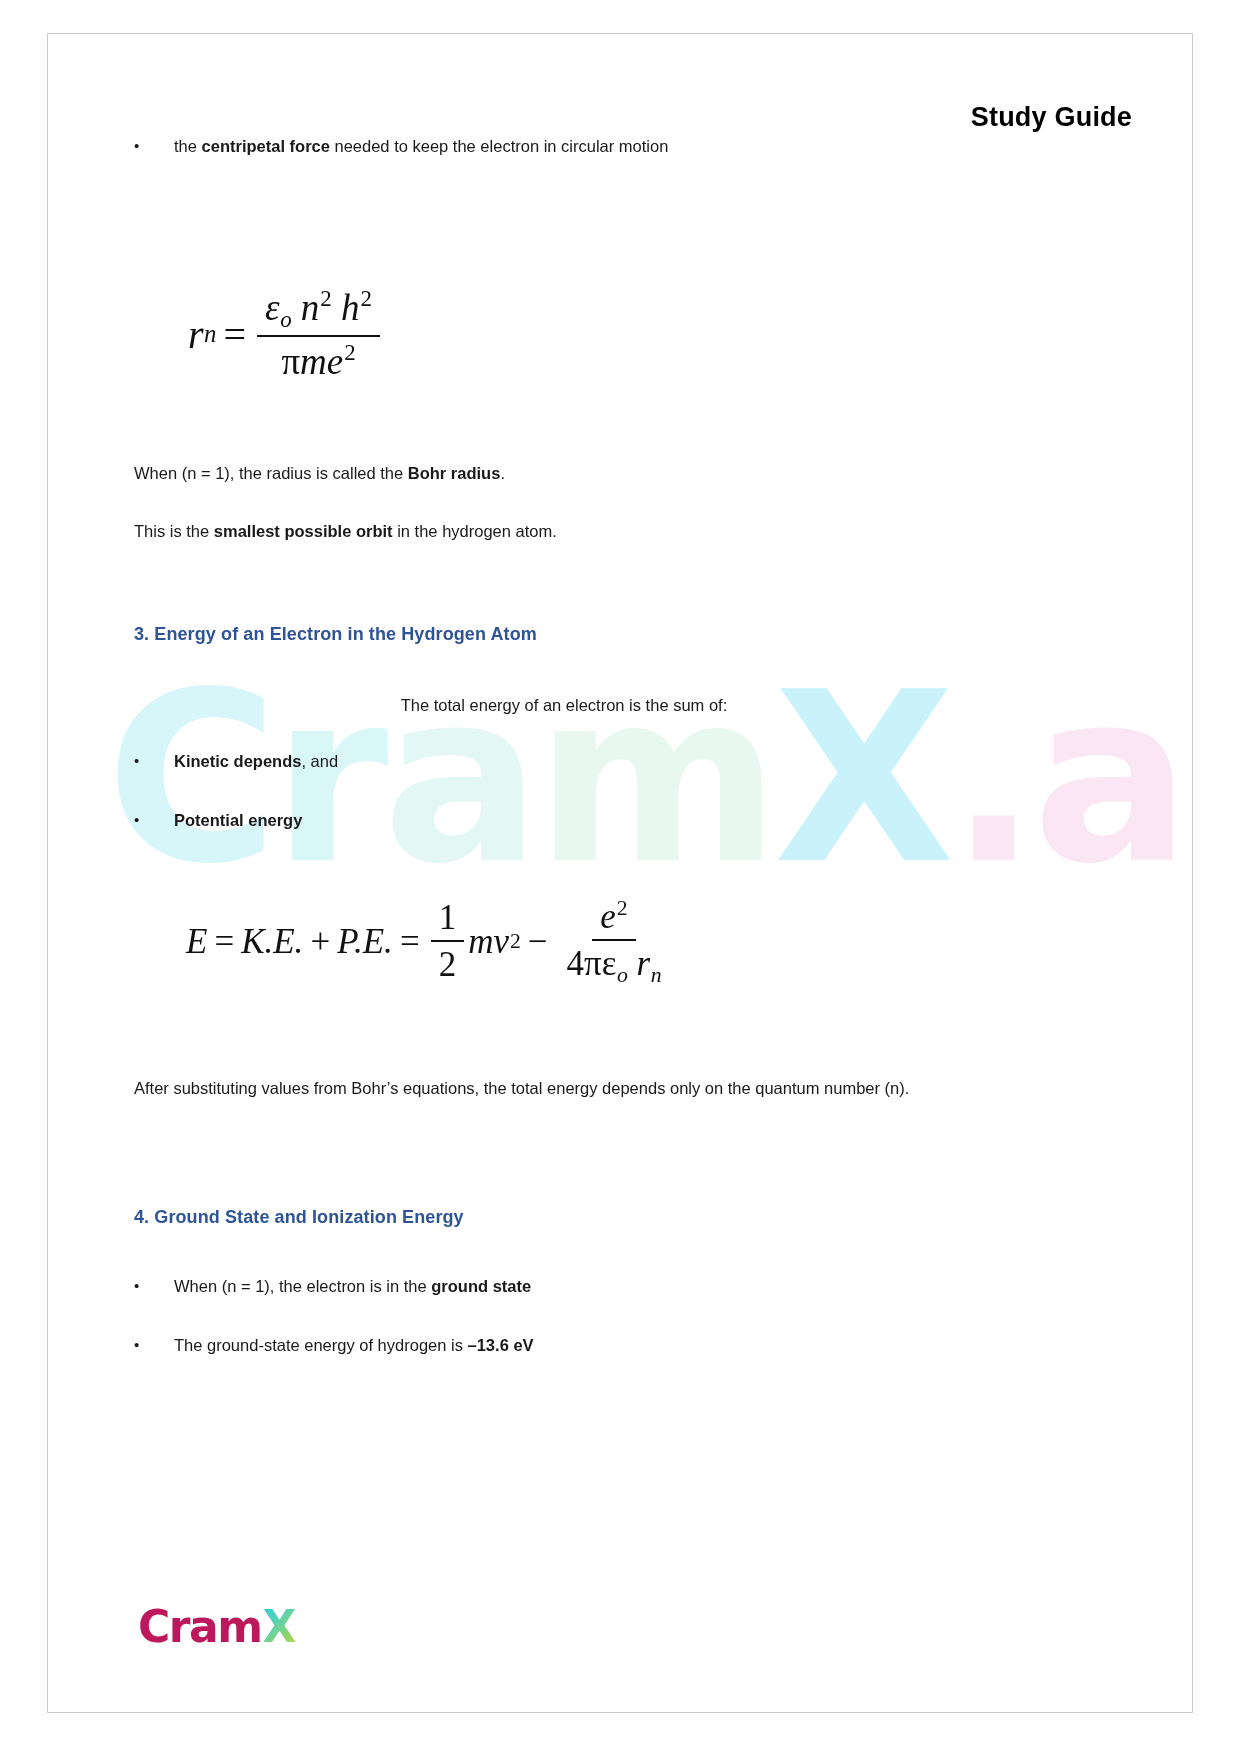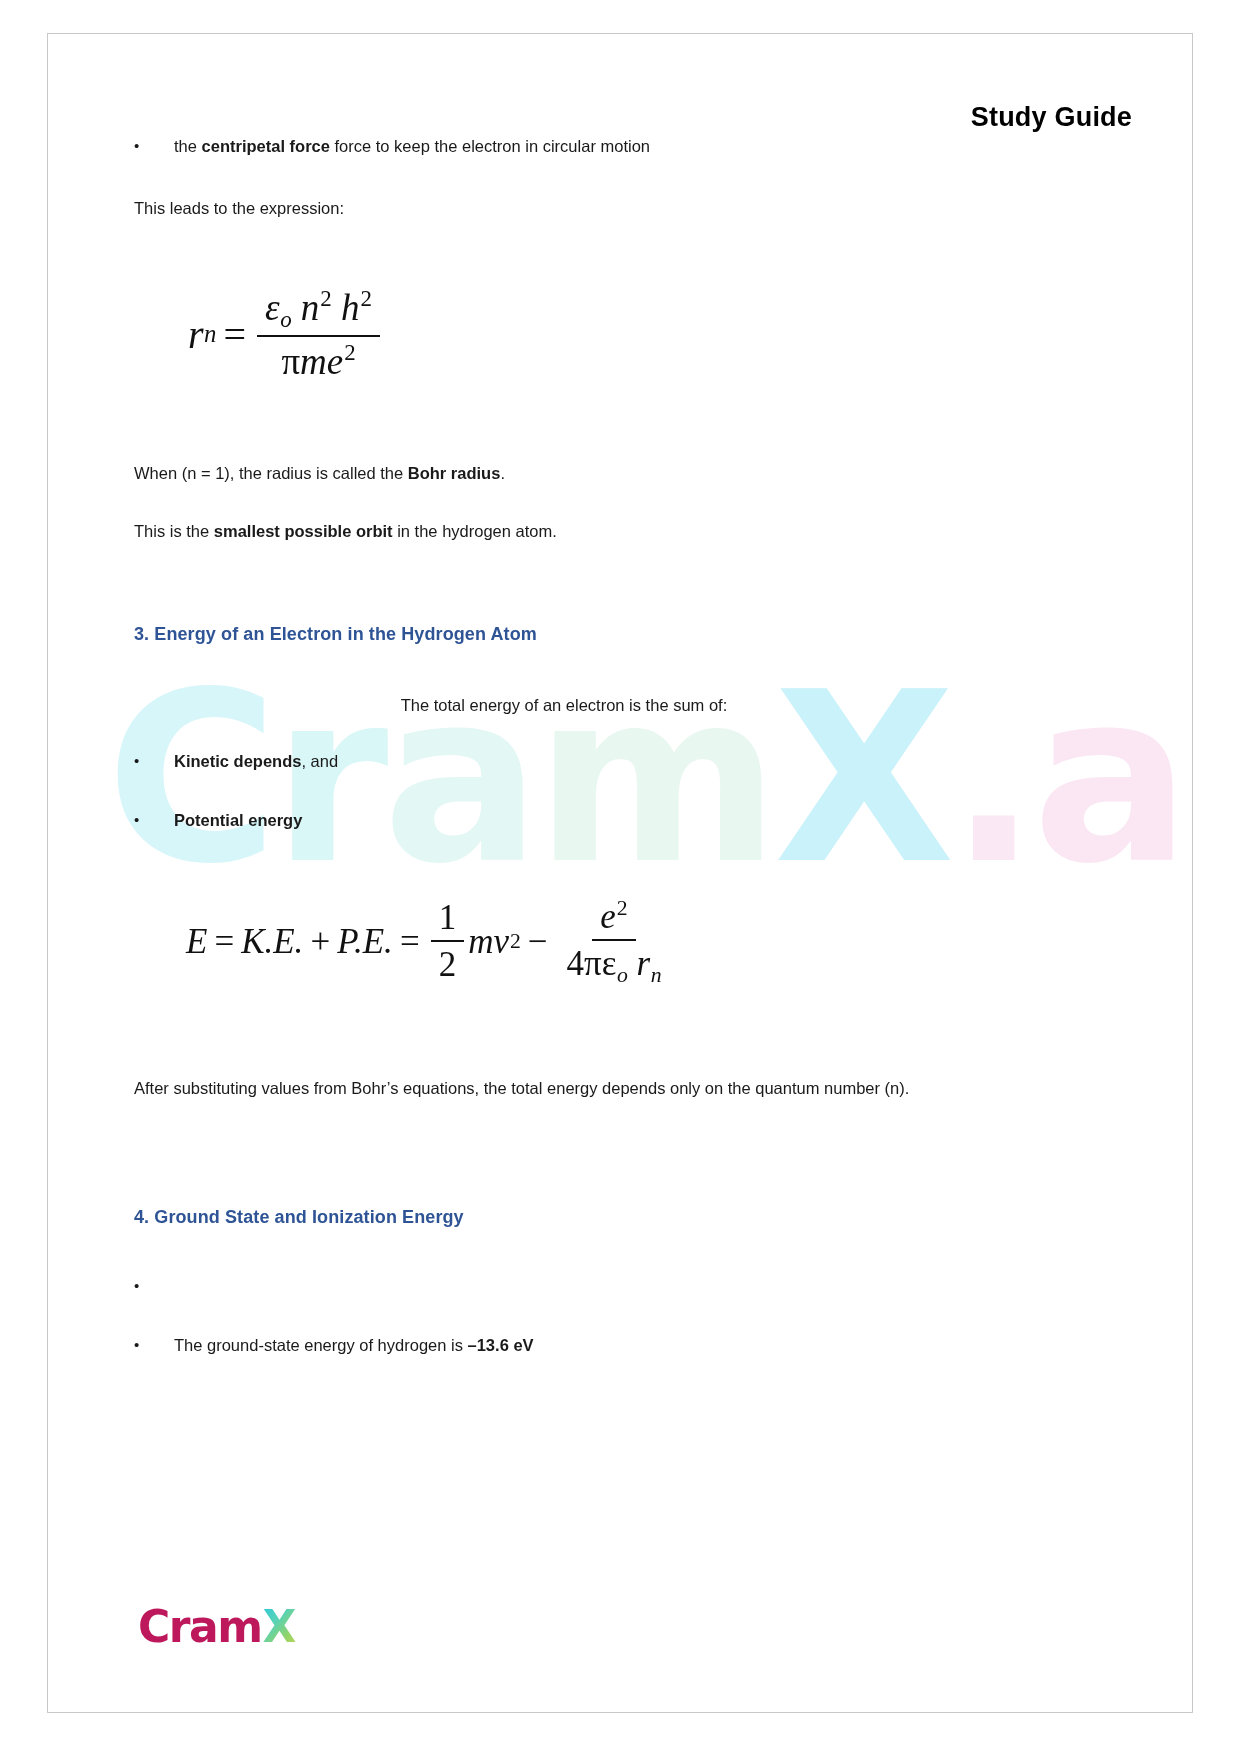--- a/index.html
+++ b/index.html
@@ -183,24 +183,23 @@
   <div class="watermark">
     <div class="wm-text"><span class="wm-c">C</span><span class="wm-r">r</span><span class="wm-a">a</span><span class="wm-m">m</span><span class="wm-x">X</span><span class="wm-dot">.</span><span class="wm-a2">a</span><span class="wm-i">i</span></div>
   </div>
 
   <div class="content">
 
     <div class="doc-header">Study Guide</div>
 
     <div class="bullet-row" style="left:86px; top:98px; width:900px;">
       <span class="bullet-dot">•</span>
-      <span class="bullet-text"><span>the </span><b>centripetal force</b><span> force to keep the electron in circular motion</span></span>
-    </div>
-
-    <div class="para" style="left:86px; top:158px; width:800px;">This leads to the expression:</div>
+      <span class="bullet-text"><span>the </span><b>centripetal force</b><span> needed to keep the electron in circular motion</span></span>
+    </div>
+
 
     <div class="formula" id="formula-radius">
       <span class="eq">
         <span class="var">r</span>
           <span class="sub">n</span>
         <span class="op">=</span>
         <span class="frac">
           <span class="num"><span class="var">ε</span><span class="sub">o</span>&nbsp;<span class="var">n</span><span class="sup">2</span>&nbsp;<span class="var">h</span><span class="sup">2</span></span>
           <span class="den"><span class="up">π</span><span class="var">m</span><span class="var">e</span><span class="sup">2</span></span>
         </span>
@@ -247,20 +246,21 @@
         </span>
       </span>
     </div>
 
     <div class="para" style="left:86px; top:1022px; width:830px;margin-top:16px;">After substituting values from Bohr’s equations, the total energy depends only on the quantum number (n).</div>
 
     <div class="section-heading" style="top:1173px;">4. Ground State and Ionization Energy</div>
 
     <div class="bullet-row" style="left:86px; top:1238px; width:880px;">
       <span class="bullet-dot">•</span>
+      <span class="bullet-text"><span>When (n = 1), the electron is in the </span><b>ground state</b><span></span></span>
     </div>
 
     <div class="bullet-row" style="left:86px; top:1297px; width:880px;">
       <span class="bullet-dot">•</span>
       <span class="bullet-text"><span>The ground-state energy of hydrogen is </span><b>–13.6 eV</b><span></span></span>
     </div>
 
     <div class="logo">
       <span class="logo-cram">Cram</span>
         <span class="logo-x">X</span>

